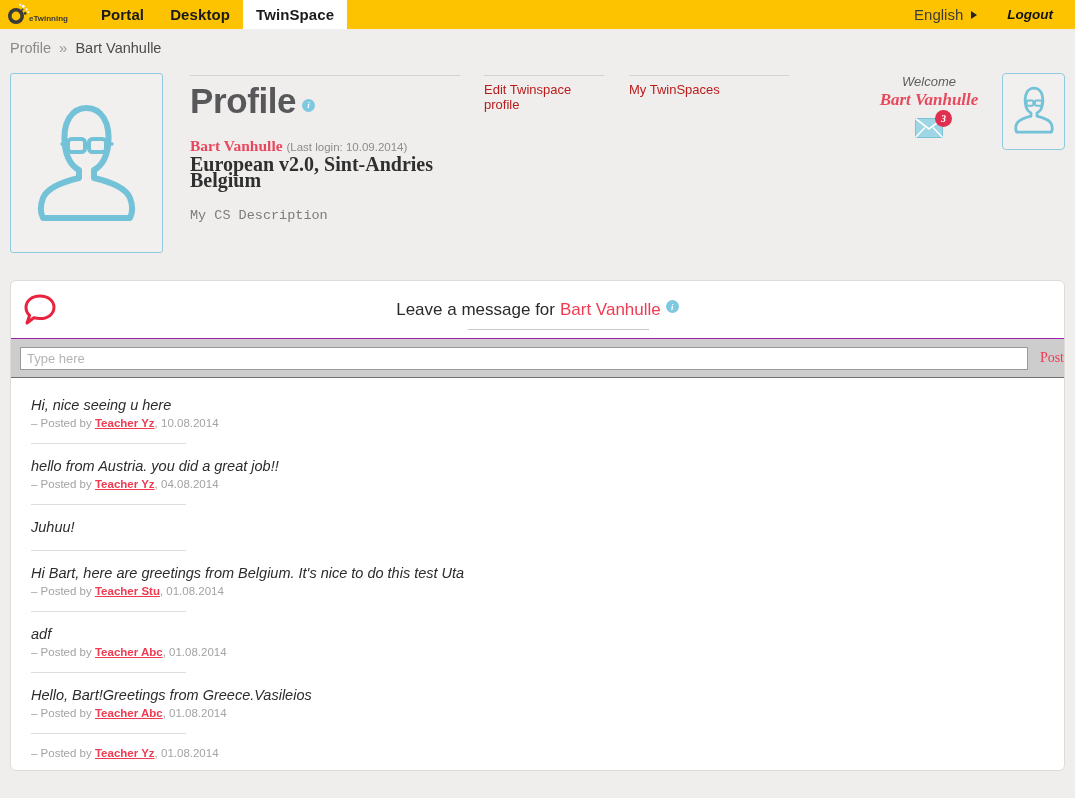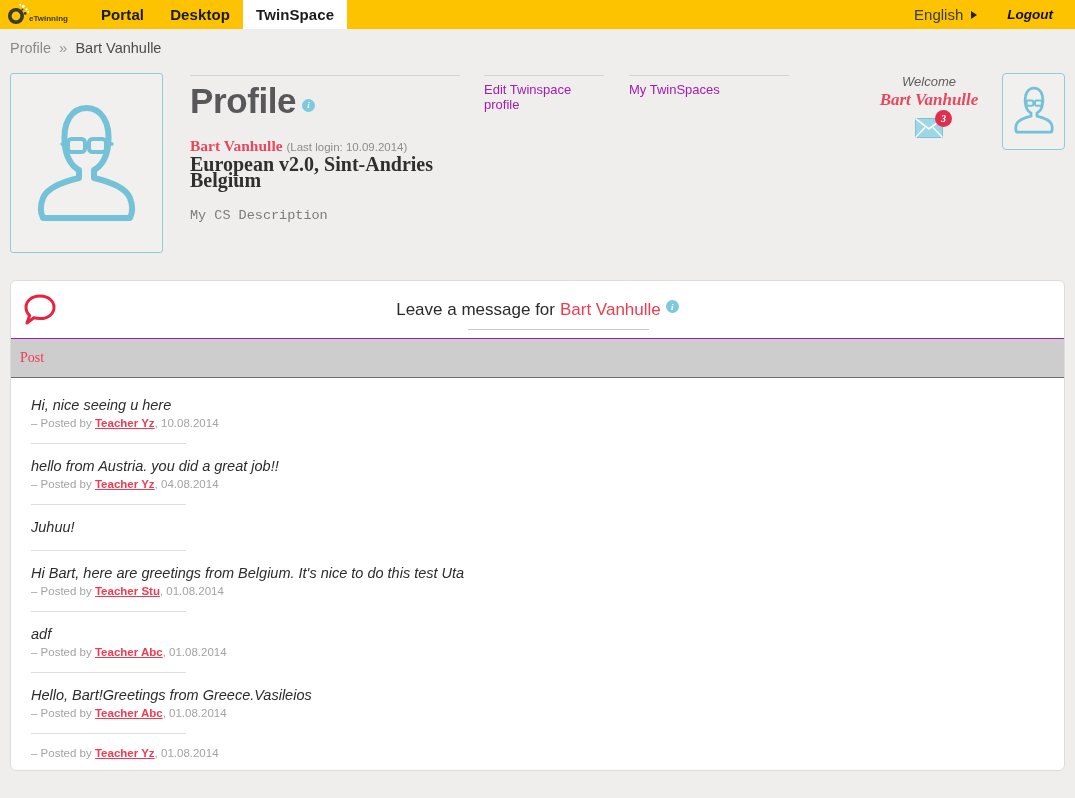--- a/index.html
+++ b/index.html
@@ -147,21 +147,21 @@
     top: 9px;
     width: 120px;
   }
   .links-col.c1 { left: 484px; }
   .links-col.c2 { left: 629px; width: 160px; }
   .links-col .link {
     display: block;
     margin-top: 6px;
     font-size: 13px;
     line-height: 15px;
-    color: #a21caf;
+    color: #b91c1c;
     cursor: pointer;
   }
   .welcome-box {
     position: absolute;
     right: 86px; top: 8px;
     width: 120px;
     text-align: center;
     font-style: italic;
   }
   .welcome-label { font-size: 13px; color: #5e5e5e; }
@@ -413,20 +413,21 @@
     </span>
     <span class="leave-msg">
       <span>Leave a message for</span>
       <span class="target">Bart Vanhulle</span>
       <span class="info-dot">i</span>
       <span class="underline"></span>
     </span>
   </div>
 
   <div class="compose">
+    <input type="text" placeholder="Type here" style="">
     <span class="post-btn">Post</span>
   </div>
 
   <div class="messages">
       <div class="msg">
         <div class="msg-text">Hi, nice seeing u here</div>
         <div class="msg-meta"><span>– Posted by </span><span class="author">Teacher Yz</span><span>, 10.08.2014</span></div>
       </div>
       <div class="msg-rule"></div>
       <div class="msg">

